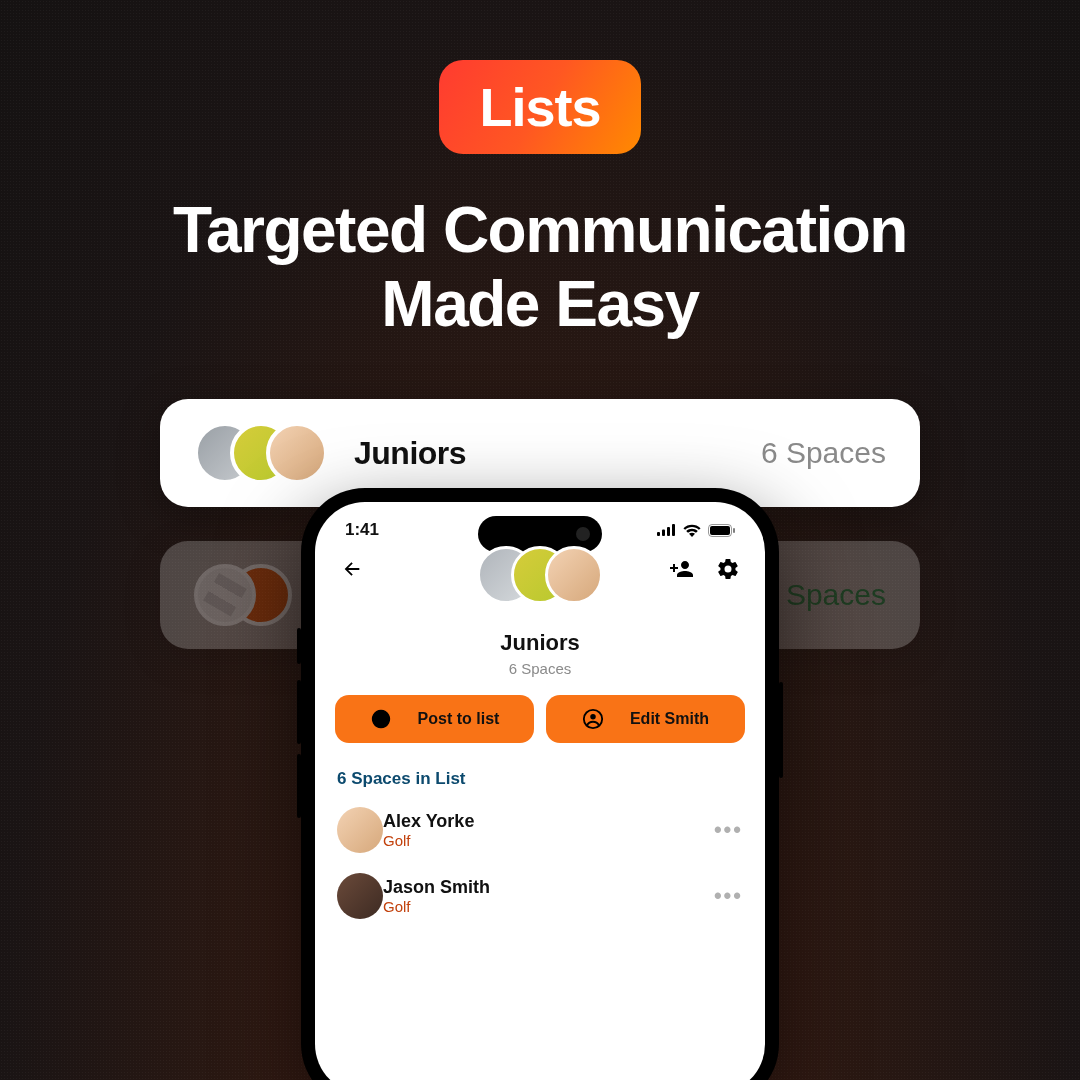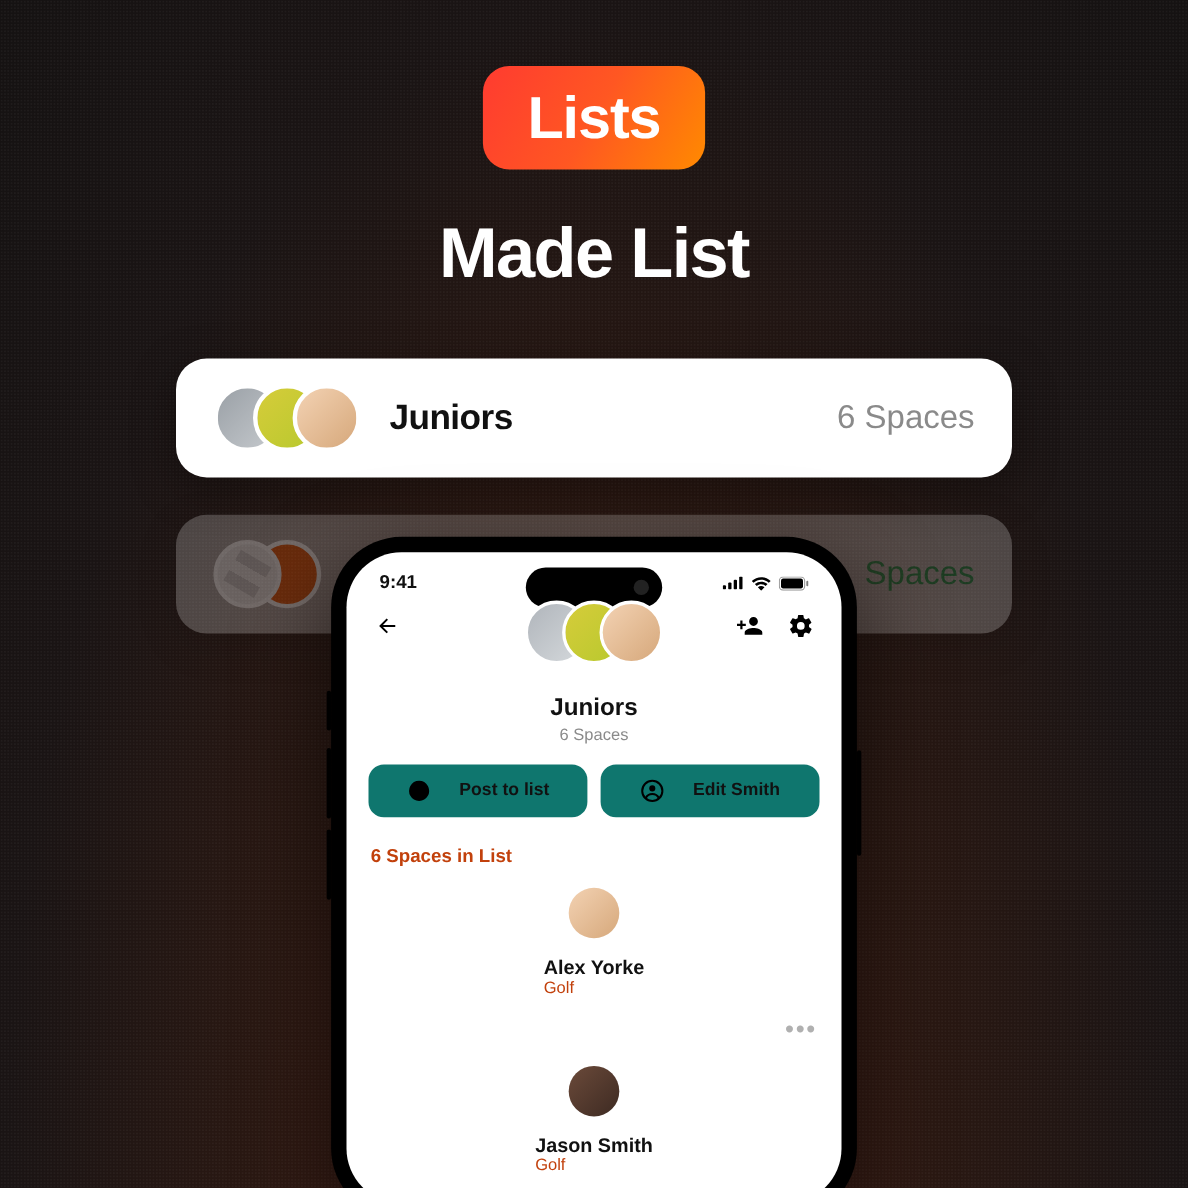--- a/index.html
+++ b/index.html
@@ -184,42 +184,40 @@
     color:#8a8a8a;
     margin-top:4px;
   }
   .actions {
     display:flex;
     gap:12px;
     padding: 18px 20px 0;
   }
   .action {
     flex:1;
-    background:#0f766e;
+    background:#f97316;
     border-radius:14px;
     height:48px;
     display:flex;
     align-items:center;
     justify-content:center;
     gap:26px;
     font-weight:800;
     font-size:16px;
   }
   .section {
     padding: 26px 22px 8px;
     font-size:17px;
     font-weight:700;
-    color:#c2410c;
+    color:#0c4a6e;
   }
   .member {
     display:flex;
     align-items:center;
     padding: 10px 22px;
-    gap:16px;
-    flex-direction:column;
   }
   .mav {
     width:46px; height:46px; border-radius:50%;
   }
   .mav.m1 { background:linear-gradient(135deg,#f3d2b3,#d6a87b); }
   .mav.m2 { background:linear-gradient(135deg,#6b4a3a,#3d2a22); }
   .mname { font-size:18px; font-weight:800; line-height:1.15;}
   .mrole { font-size:15px; color:#c2410c; }
   .dots {
     margin-left:auto;
@@ -229,21 +227,22 @@
     font-weight:700;
   }
   svg { display:block; }
 </style>
 </head>
 <body>
 
 <div class="wrap">
   <div class="badge">Lists</div>
   <div class="headline">
-    <div>Made List</div>
+    <div>Targeted Communication</div>
+    <div>Made Easy</div>
   </div>
 
   <div class="cards">
     <div class="card front">
       <div class="stack">
         <div class="av a1"></div>
         <div class="av a2"></div>
         <div class="av a3"></div>
       </div>
       <div class="card-title">Juniors</div>
@@ -260,21 +259,21 @@
   </div>
 
   <div class="phone">
     <div class="btn-side left1"></div>
     <div class="btn-side left2"></div>
     <div class="btn-side left3"></div>
     <div class="btn-side right"></div>
     <div class="screen">
       <div class="island"></div>
       <div class="statusbar">
-        <span>9:41</span>
+        <span>1:41</span>
         <div class="sb-right">
           <span>
             <svg width="19" height="12" viewBox="0 0 19 12">
                 <rect x="0" y="8" width="3" height="4" rx="1" fill="#000"></rect>
                 <rect x="5" y="5.5" width="3" height="6.5" rx="1" fill="#000"></rect>
                 <rect x="10" y="3" width="3" height="9" rx="1" fill="#000"></rect>
                 <rect x="15" y="0" width="3" height="12" rx="1" fill="#000"></rect>
               </svg>
           </span>
           <span>

